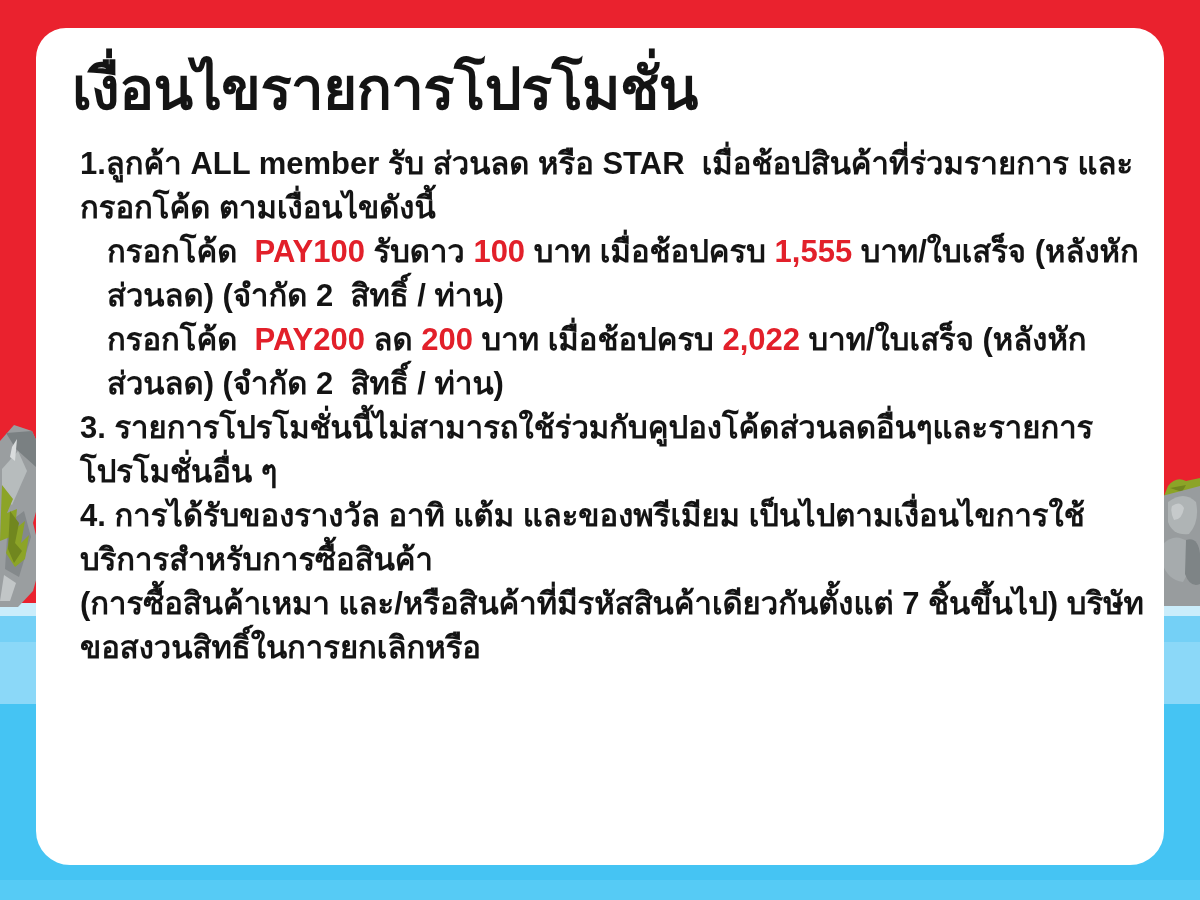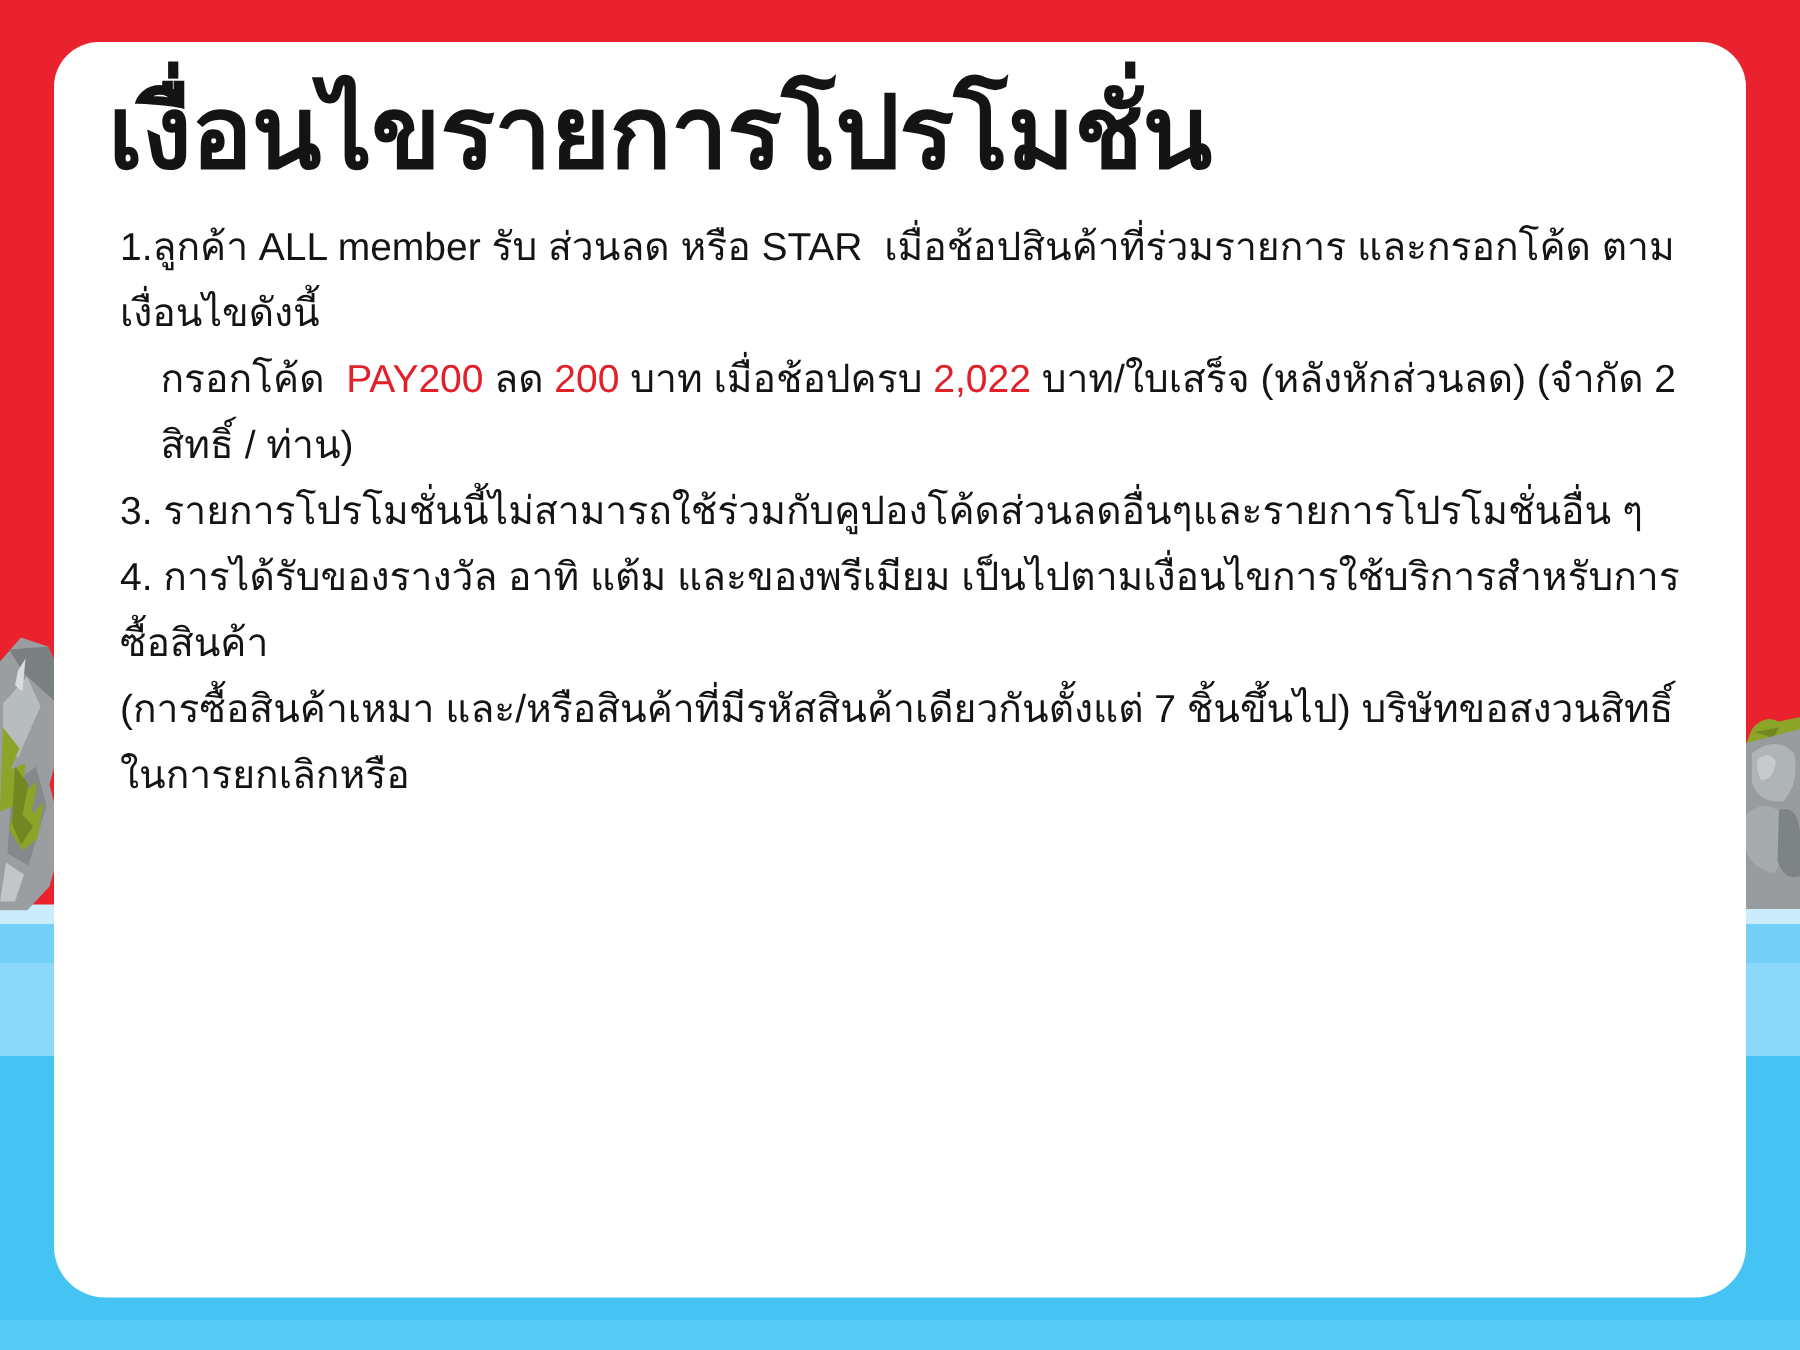--- a/index.html
+++ b/index.html
@@ -27,26 +27,26 @@
   .band-foot{top:277px;height:20px;background:var(--water-foot);}
   .rock-left{position:absolute;left:0;top:425px;width:42px;height:182px;}
   .rock-right{position:absolute;right:0;top:476px;width:40px;height:130px;}
   .card{
     position:absolute;left:36px;top:28px;width:1128px;height:837px;
     background:#ffffff;border-radius:30px 30px 34px 34px;
     box-sizing:border-box;padding:24px 20px 0 22px;
   }
   .title{
     margin:0 0 16px 14px;
-    font-size:68px;line-height:74px;font-weight:700;color:var(--ink);
+    font-size:58px;line-height:74px;font-weight:700;color:var(--ink);
     letter-spacing:-0.5px;
   }
   .terms{margin-left:22px;}
   .term-line{
-    font-size:26px;line-height:44px;font-weight:400;color:var(--ink);
+    font-size:31px;line-height:44px;font-weight:700;color:var(--ink);
     white-space:pre-wrap;
   }
   .term-line.indent{padding-left:27px;}
   .term-line .red{color:var(--text-red);}
   .term-line .black{color:var(--ink);}
 </style>
 </head>
 <body>
 
 <div class="water">
@@ -75,19 +75,20 @@
   <path d="M8 26 Q24 14 36 26 Q40 46 29 58 Q13 60 8 46 Z" fill="#AFB4B5"></path>
   <path d="M3 68 Q15 56 28 66 Q34 88 23 106 Q7 104 2 86 Z" fill="#A6ABAD"></path>
   <path d="M26 64 Q38 60 40 78 L40 108 Q30 112 25 98 Z" fill="#7E8486"></path>
   <path d="M12 30 Q20 24 24 32 Q22 44 14 44 Q10 36 12 30 Z" fill="#C6CACB"></path>
 </svg>
 
 <div class="card">
   <h1 class="title">เงื่อนไขรายการโปรโมชั่น</h1>
   <div class="terms">
       <div class="term-line"><span class="black">1.ลูกค้า ALL member รับ ส่วนลด หรือ STAR  เมื่อช้อปสินค้าที่ร่วมรายการ และกรอกโค้ด ตามเงื่อนไขดังนี้</span></div>
+      <div class="term-line indent"><span class="black">กรอกโค้ด  </span><span class="red">PAY100</span><span class="black"> รับดาว </span><span class="red">100</span><span class="black"> บาท เมื่อช้อปครบ </span><span class="red">1,555</span><span class="black"> บาท/ใบเสร็จ (หลังหักส่วนลด) (จำกัด 2  สิทธิ์ / ท่าน)</span></div>
       <div class="term-line indent"><span class="black">กรอกโค้ด  </span><span class="red">PAY200</span><span class="black"> ลด </span><span class="red">200</span><span class="black"> บาท เมื่อช้อปครบ </span><span class="red">2,022</span><span class="black"> บาท/ใบเสร็จ (หลังหักส่วนลด) (จำกัด 2  สิทธิ์ / ท่าน)</span></div>
       <div class="term-line"><span class="black">3. รายการโปรโมชั่นนี้ไม่สามารถใช้ร่วมกับคูปองโค้ดส่วนลดอื่นๆและรายการโปรโมชั่นอื่น ๆ</span></div>
       <div class="term-line"><span class="black">4. การได้รับของรางวัล อาทิ แต้ม และของพรีเมียม เป็นไปตามเงื่อนไขการใช้บริการสำหรับการซื้อสินค้า</span></div>
       <div class="term-line"><span class="black">(การซื้อสินค้าเหมา และ/หรือสินค้าที่มีรหัสสินค้าเดียวกันตั้งแต่ 7 ชิ้นขึ้นไป) บริษัทขอสงวนสิทธิ์ในการยกเลิกหรือ</span></div>
     </div>
 
 </div>
 
 </body></html>

